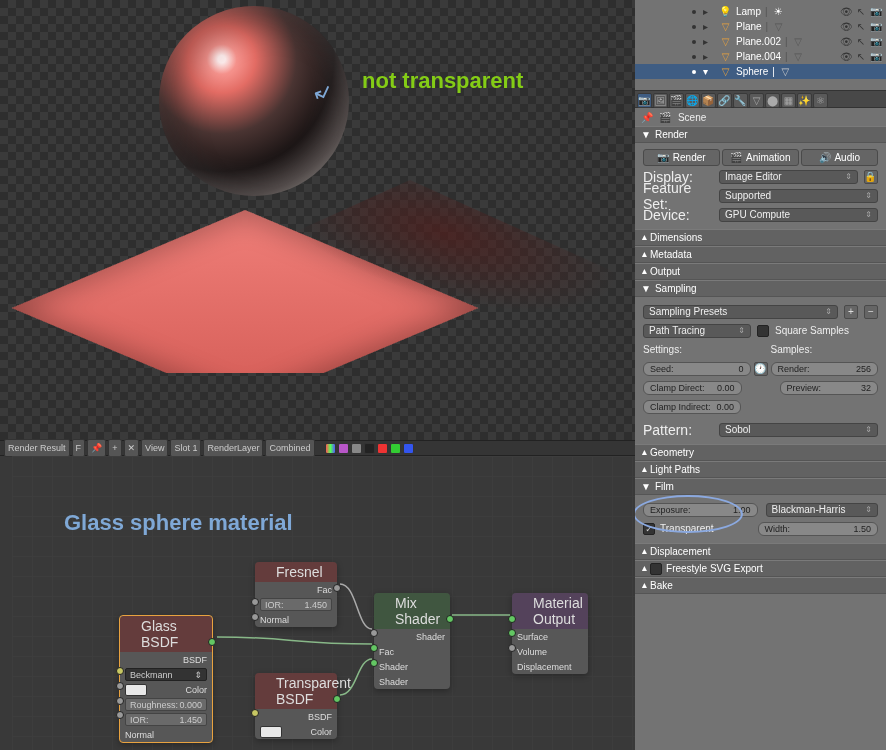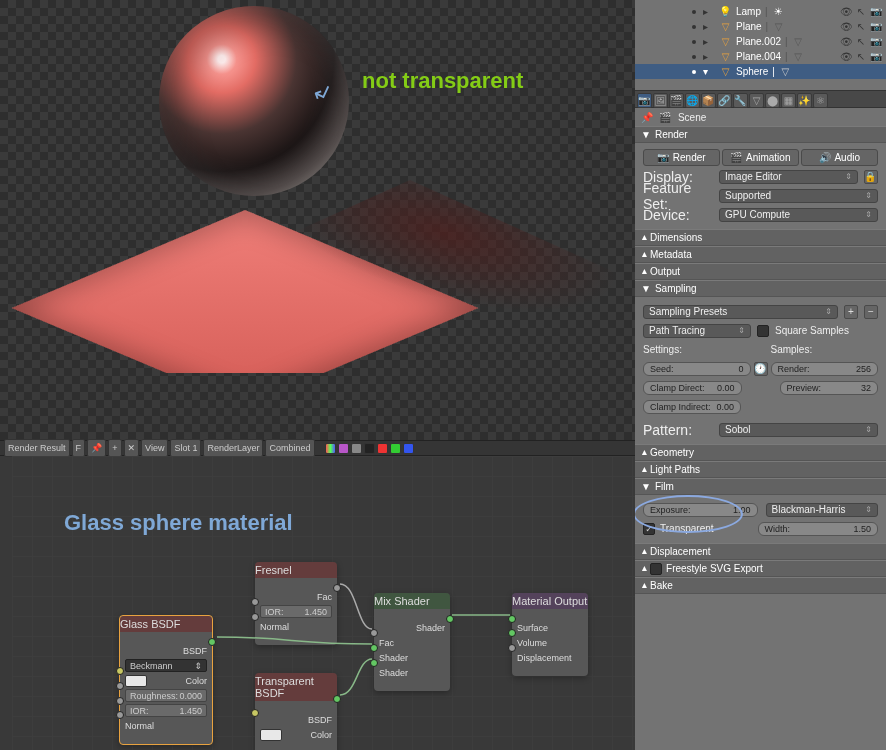--- a/index.html
+++ b/index.html
@@ -30,24 +30,24 @@
 .tb-btn { height: 18px; padding: 0 3px; background: #555; border: 1px solid #333; border-radius: 2px; font-size: 9px; color: #ccc; display: inline-flex; align-items: center; }
 .c-dot { width: 11px; height: 11px; border-radius: 2px; border: 1px solid #333; }
 
 .node-editor { position: absolute; left: 12px; top: 456px; width: 635px; height: 294px; background: #393939;
   background-image: linear-gradient(#3d3d3d 1px, transparent 1px), linear-gradient(90deg, #3d3d3d 1px, transparent 1px);
   background-size: 20px 20px;
 }
 .title { position: absolute; color: #7fa8d6; font-size: 22px; font-weight: 600; }
 .node { position: absolute; background: #575757; border-radius: 4px; box-shadow: 0 2px 6px rgba(0,0,0,0.3); font-size: 9px; color: #ddd; }
 .node.sel { border: 1px solid #e8a23f; }
-.node-hdr { background: rgba(122, 14, 14, 0.37); border-radius: 4px 4px 0 0; padding: 2px 0; font-size: 11px; }
+.node-hdr { background: rgba(122, 14, 14, 0.37); border-radius: 4px 4px 0 0; padding: 2px 21px; font-size: 14px; }
 .node-hdr.green { background: rgba(31, 85, 31, 0.4); }
 .node-hdr.out { background: rgba(80, 30, 100, 0.35); }
-.node-body { padding: 11px 5px; text-align: right; }
+.node-body { padding: 0 5px; text-align: right; }
 .node-row { display: flex; justify-content: space-between; align-items: center; height: 15px; gap: 4px; }
 .node-inp { background: #6a6a6a; border: 1px solid #444; border-radius: 2px; height: 13px; padding: 0 4px; width: 100%; display: flex; justify-content: space-between; align-items: center; font-size: 9px; color: #ccc; }
 .node-sel { background: #333; border: 1px solid #222; border-radius: 2px; height: 13px; padding: 0 4px; width: 100%; display: flex; justify-content: space-between; align-items: center; font-size: 9px; color: #ccc; }
 .sock { width: 8px; height: 8px; border-radius: 50%; position: absolute; border: 1px solid #222; }
 .sock.g { background: #63c763; }
 .sock.y { background: #c7c763; }
 .sock.b { background: #999; }
 .noodle { position: absolute; pointer-events: none; }
 .cswatch { width: 22px; height: 12px; background: #e8e8e8; border: 1px solid #333; border-radius: 2px; }
 

